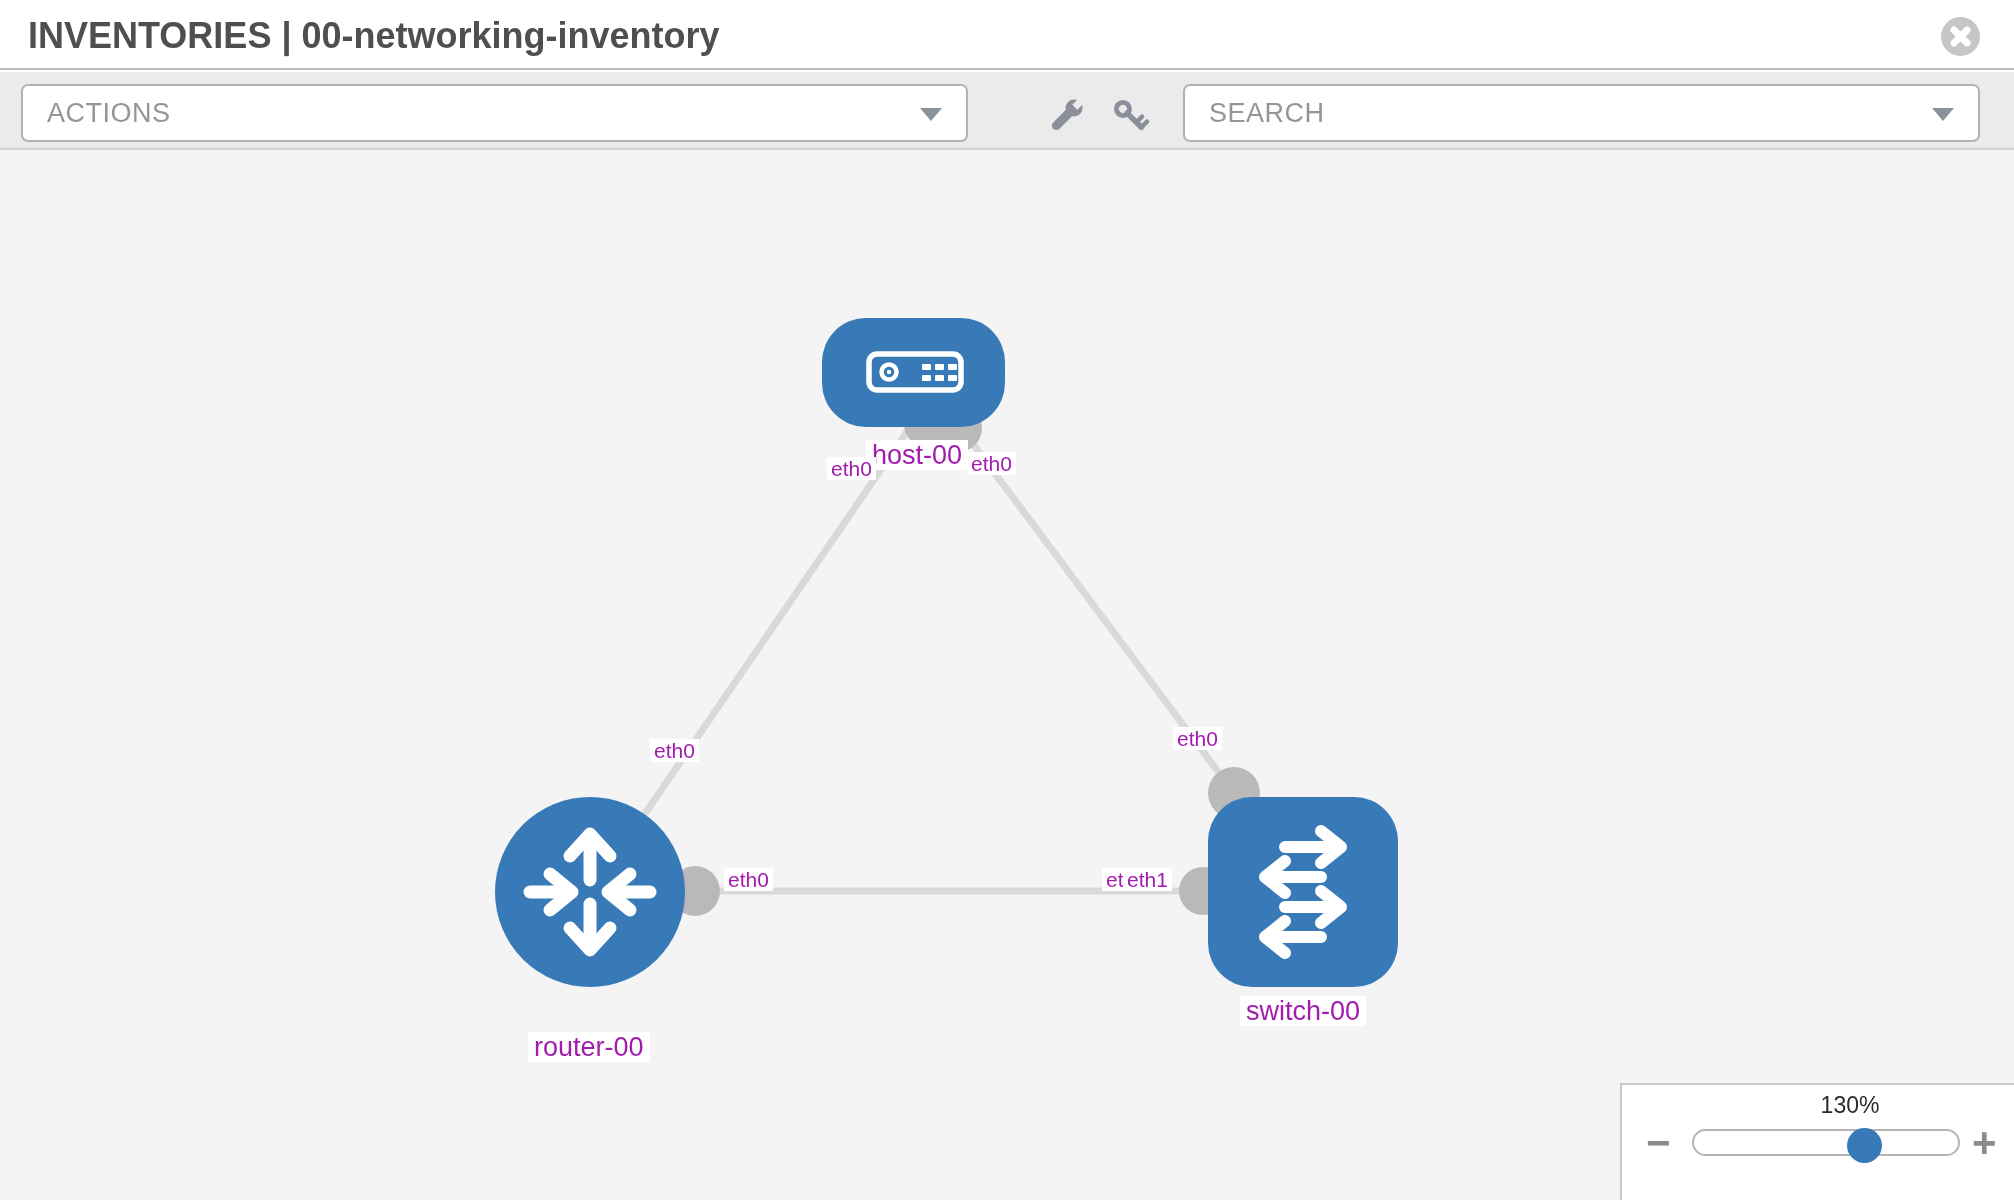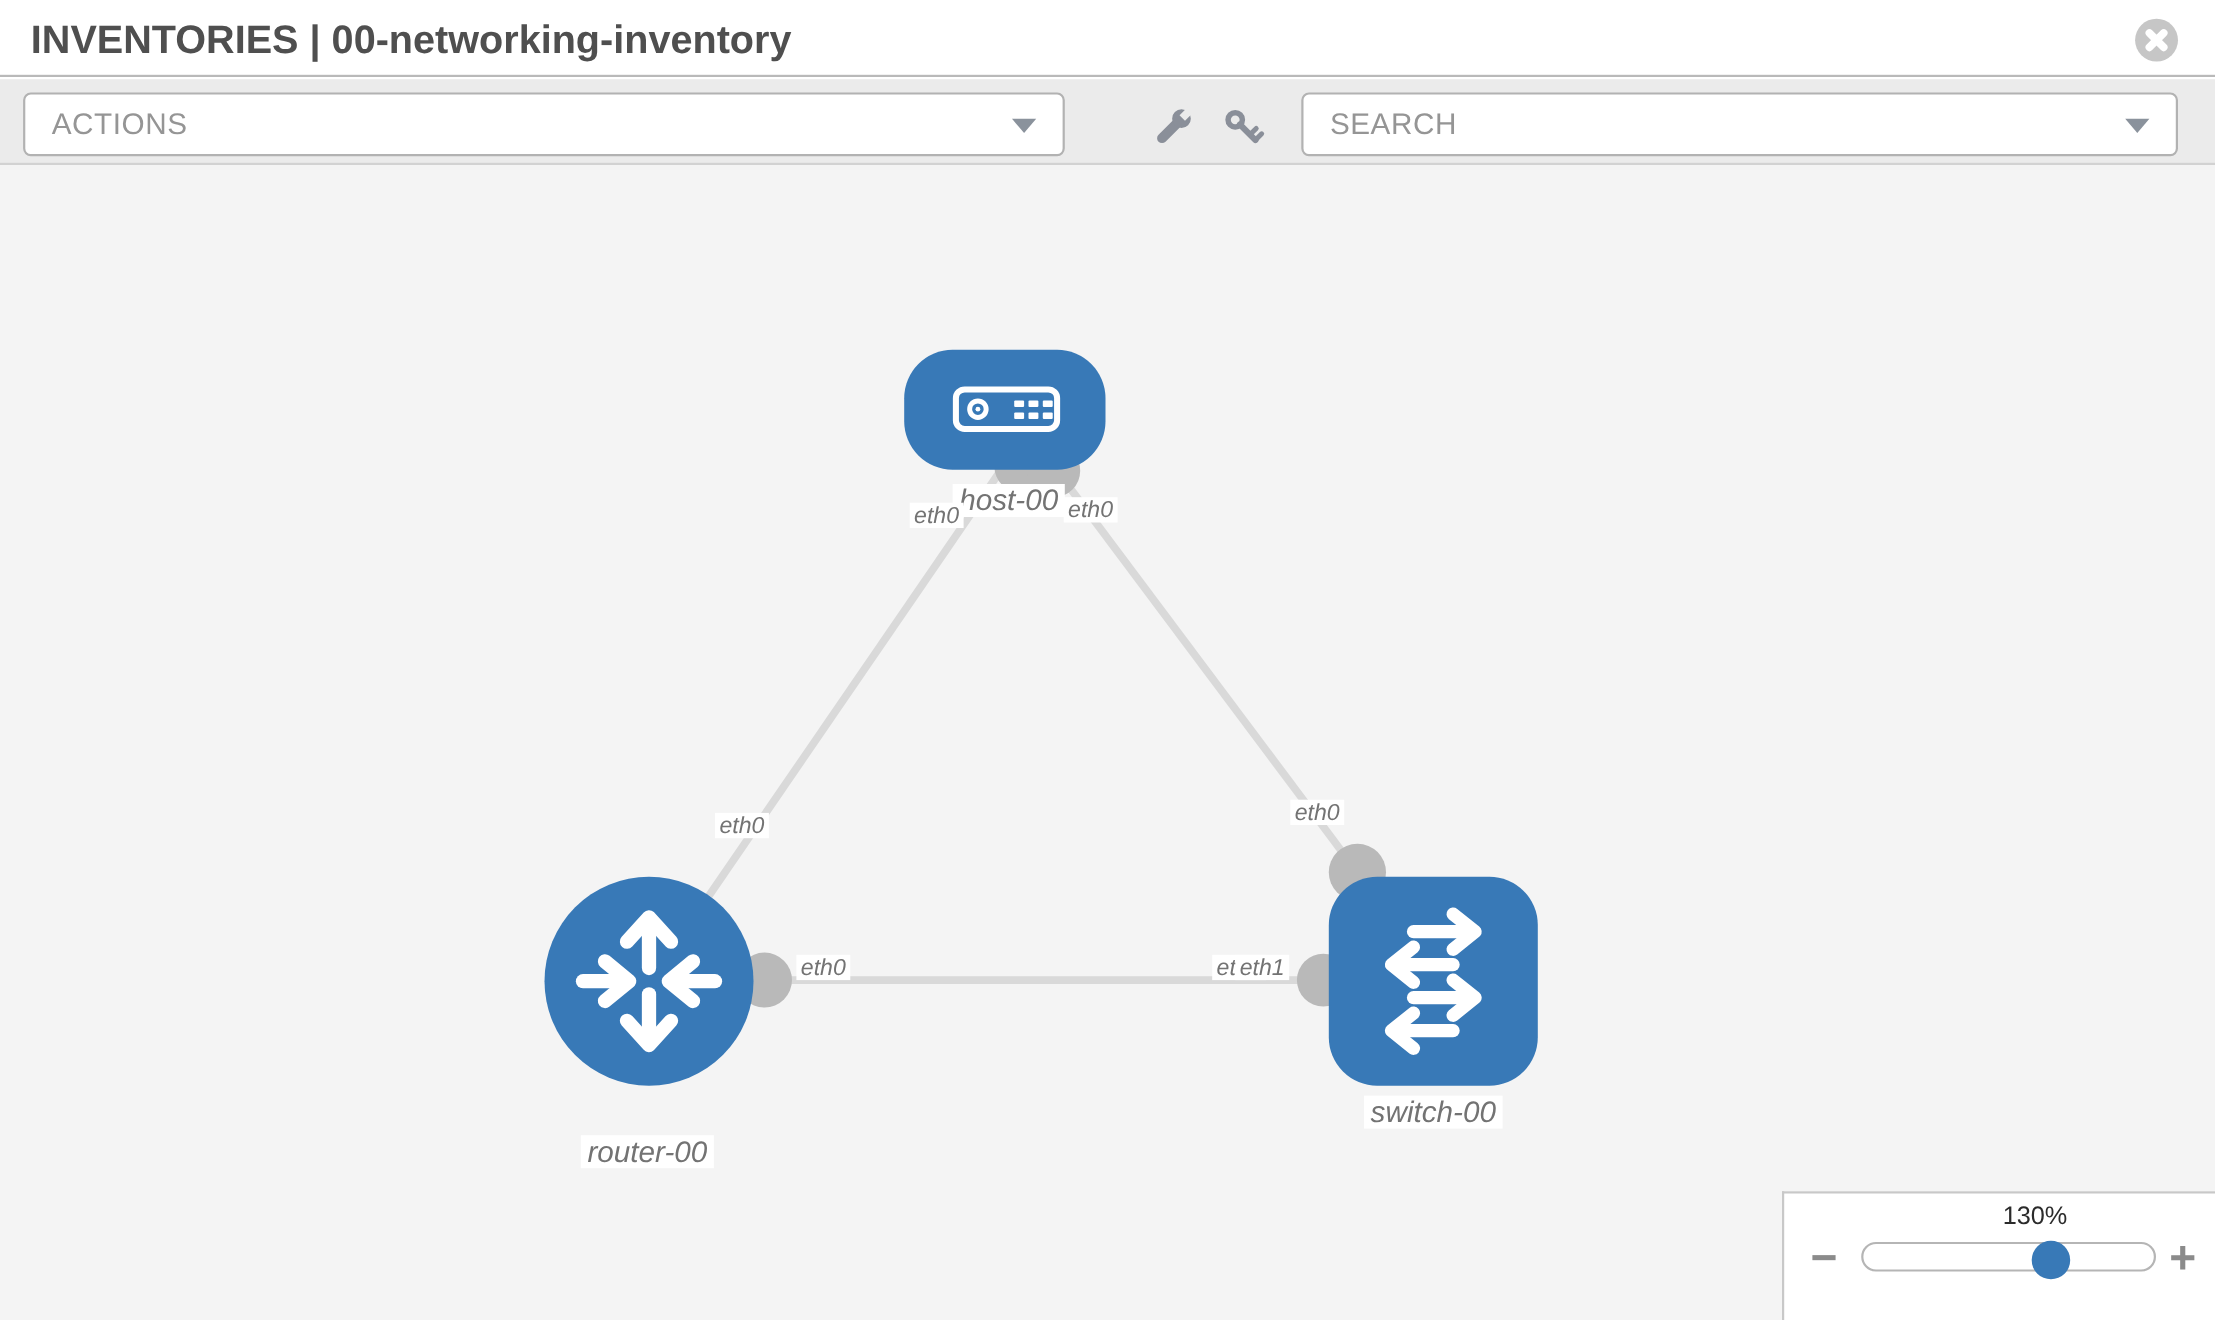--- a/index.html
+++ b/index.html
@@ -52,23 +52,22 @@
 
   
   .canvas {
     position:absolute; left:0; top:150px; width:2014px; height:1050px;
     background:#f4f4f4;
   }
   .topology-svg { position:absolute; left:0; top:0; width:2014px; height:1200px; }
 
   
   .chip {
-    position:absolute; background:#ffffff; color:#737373; white-space:nowrap;
+    position:absolute; background:#ffffff; color:#a21caf; white-space:nowrap;
     z-index:5;
-    font-style:italic;
   }
   .node-label { font-size:27px; height:30px; line-height:30px; padding:0 6px; }
   .if-label   { font-size:21px; height:23px; line-height:23px; padding:0 4px; }
 
   .chip.host-name   { left:866px;  top:440px; }
   .chip.router-name { left:528px;  top:996px;margin-top:36px; }
   .chip.switch-name { left:1240px; top:996px; }
 
   .chip.if-host-left    { left:827px;  top:457px; }
   .chip.if-host-right   { left:967px;  top:452px; }

